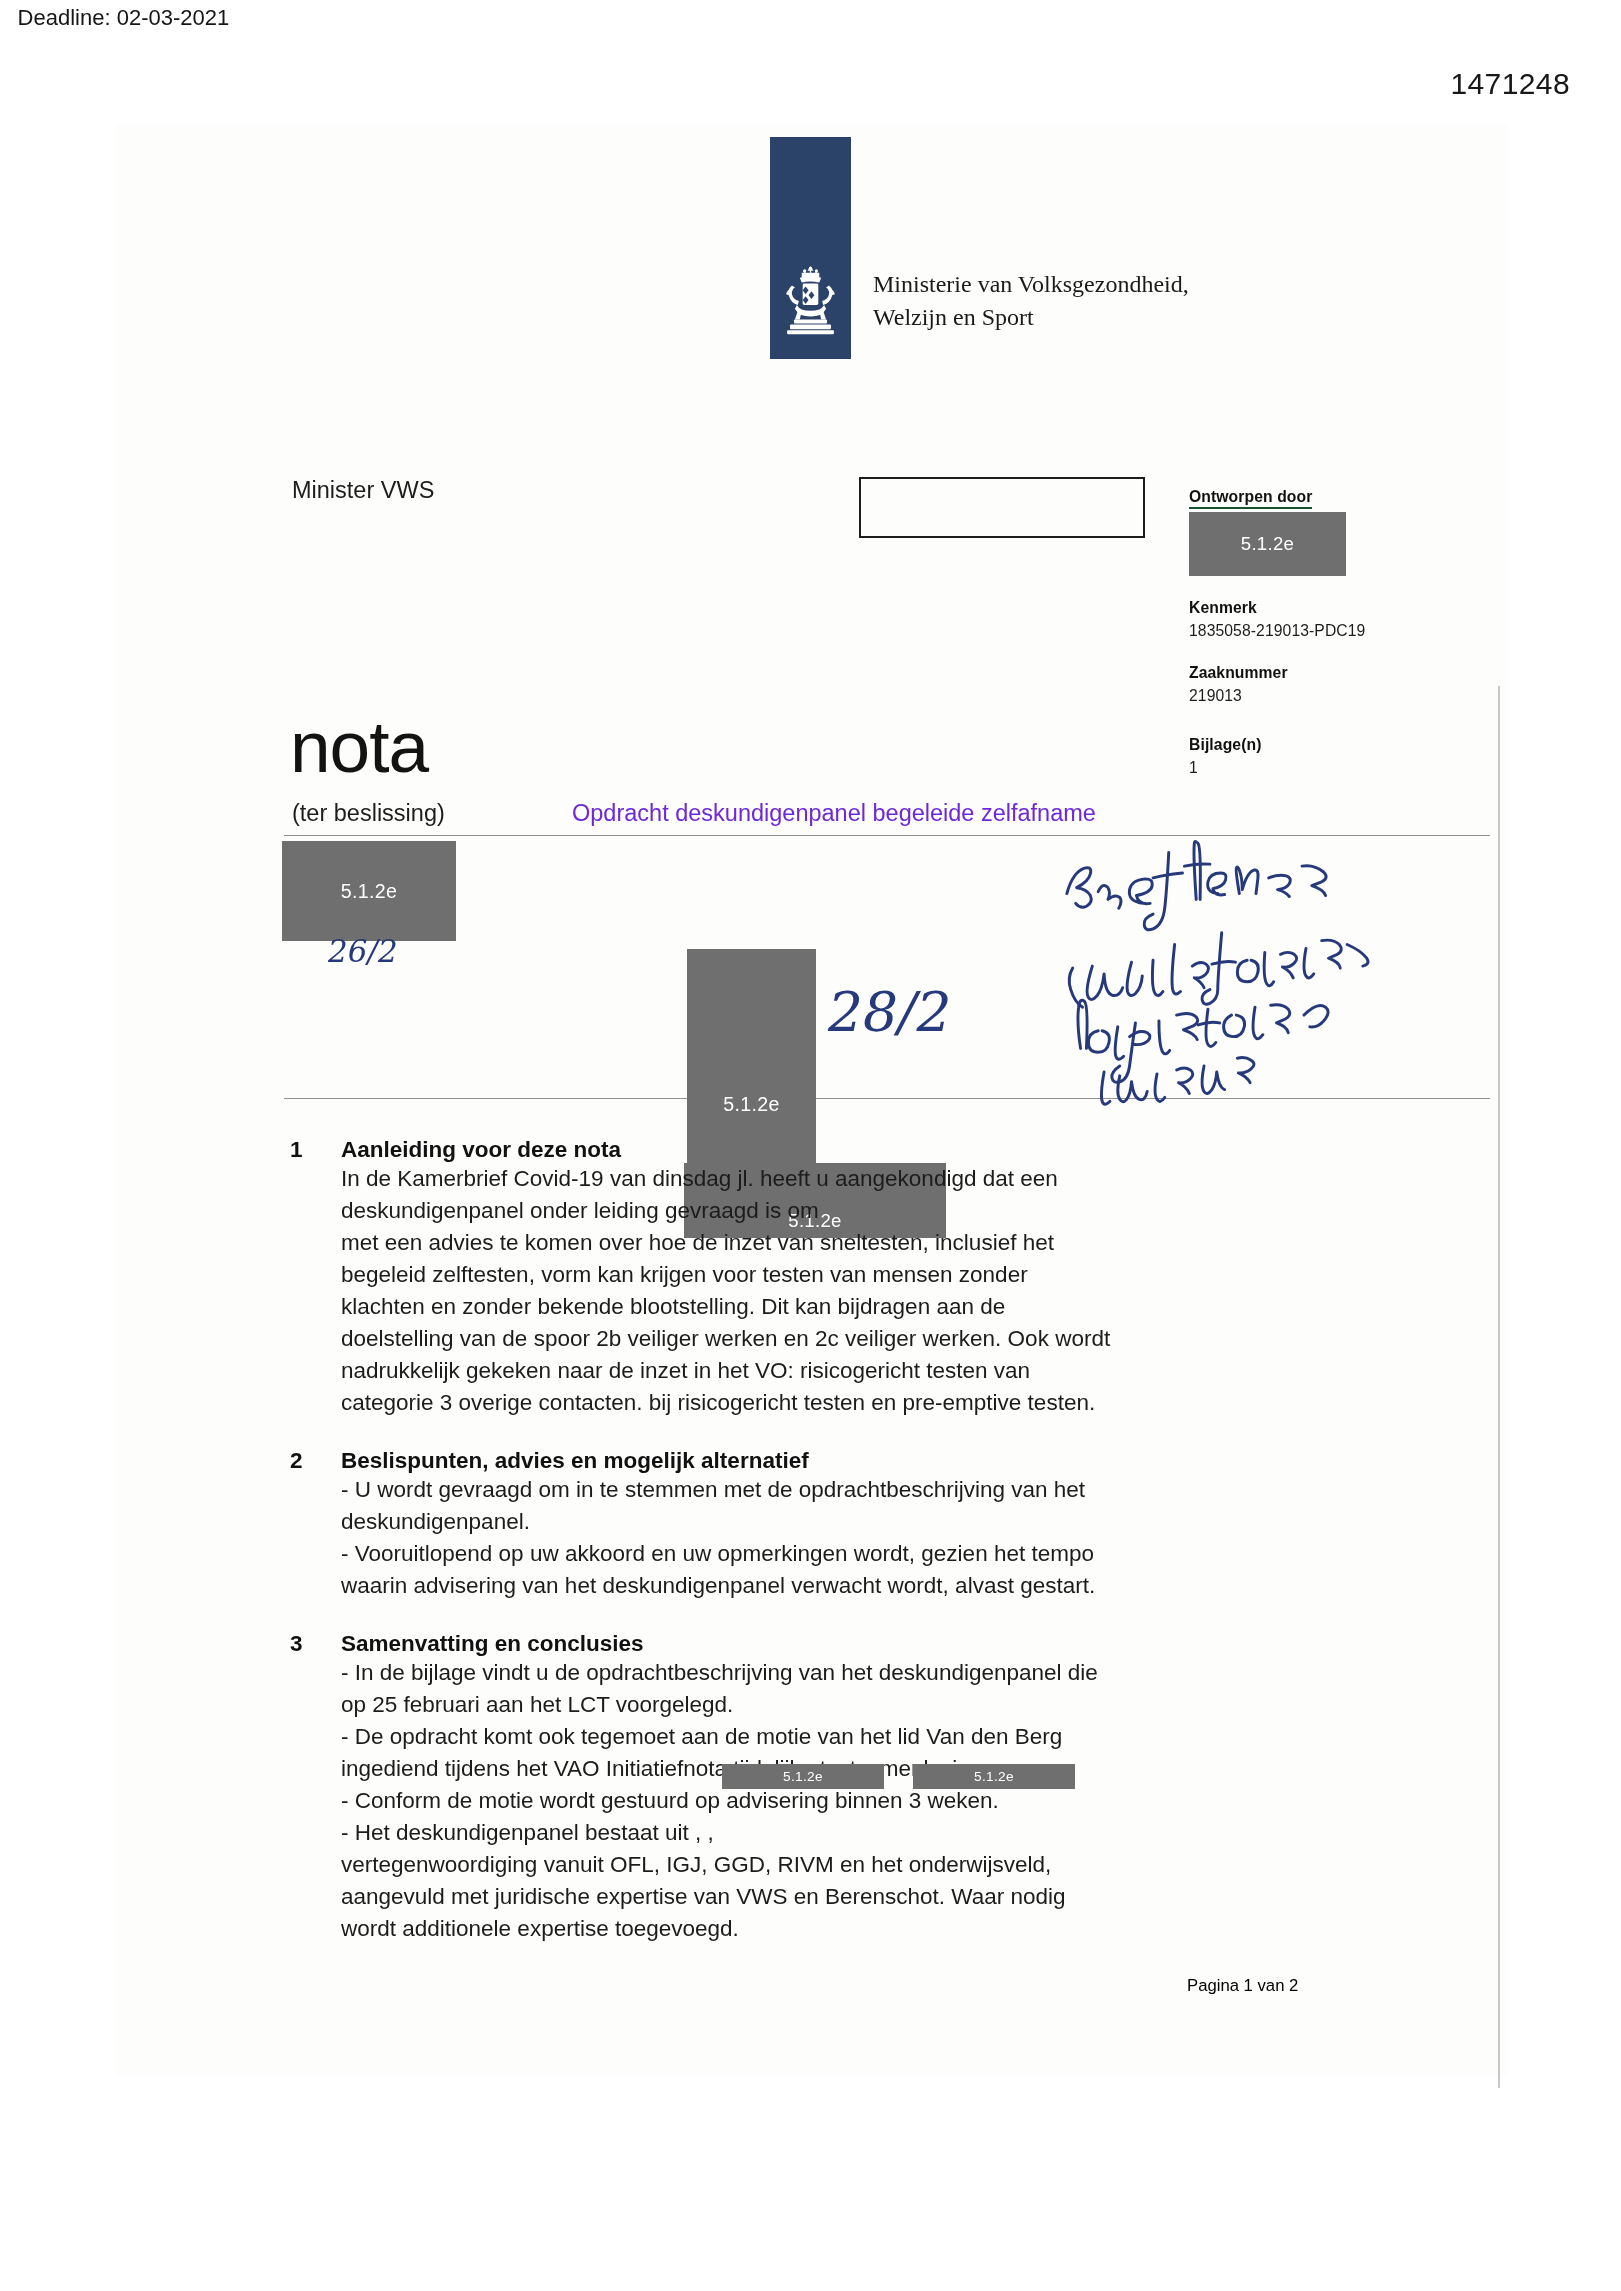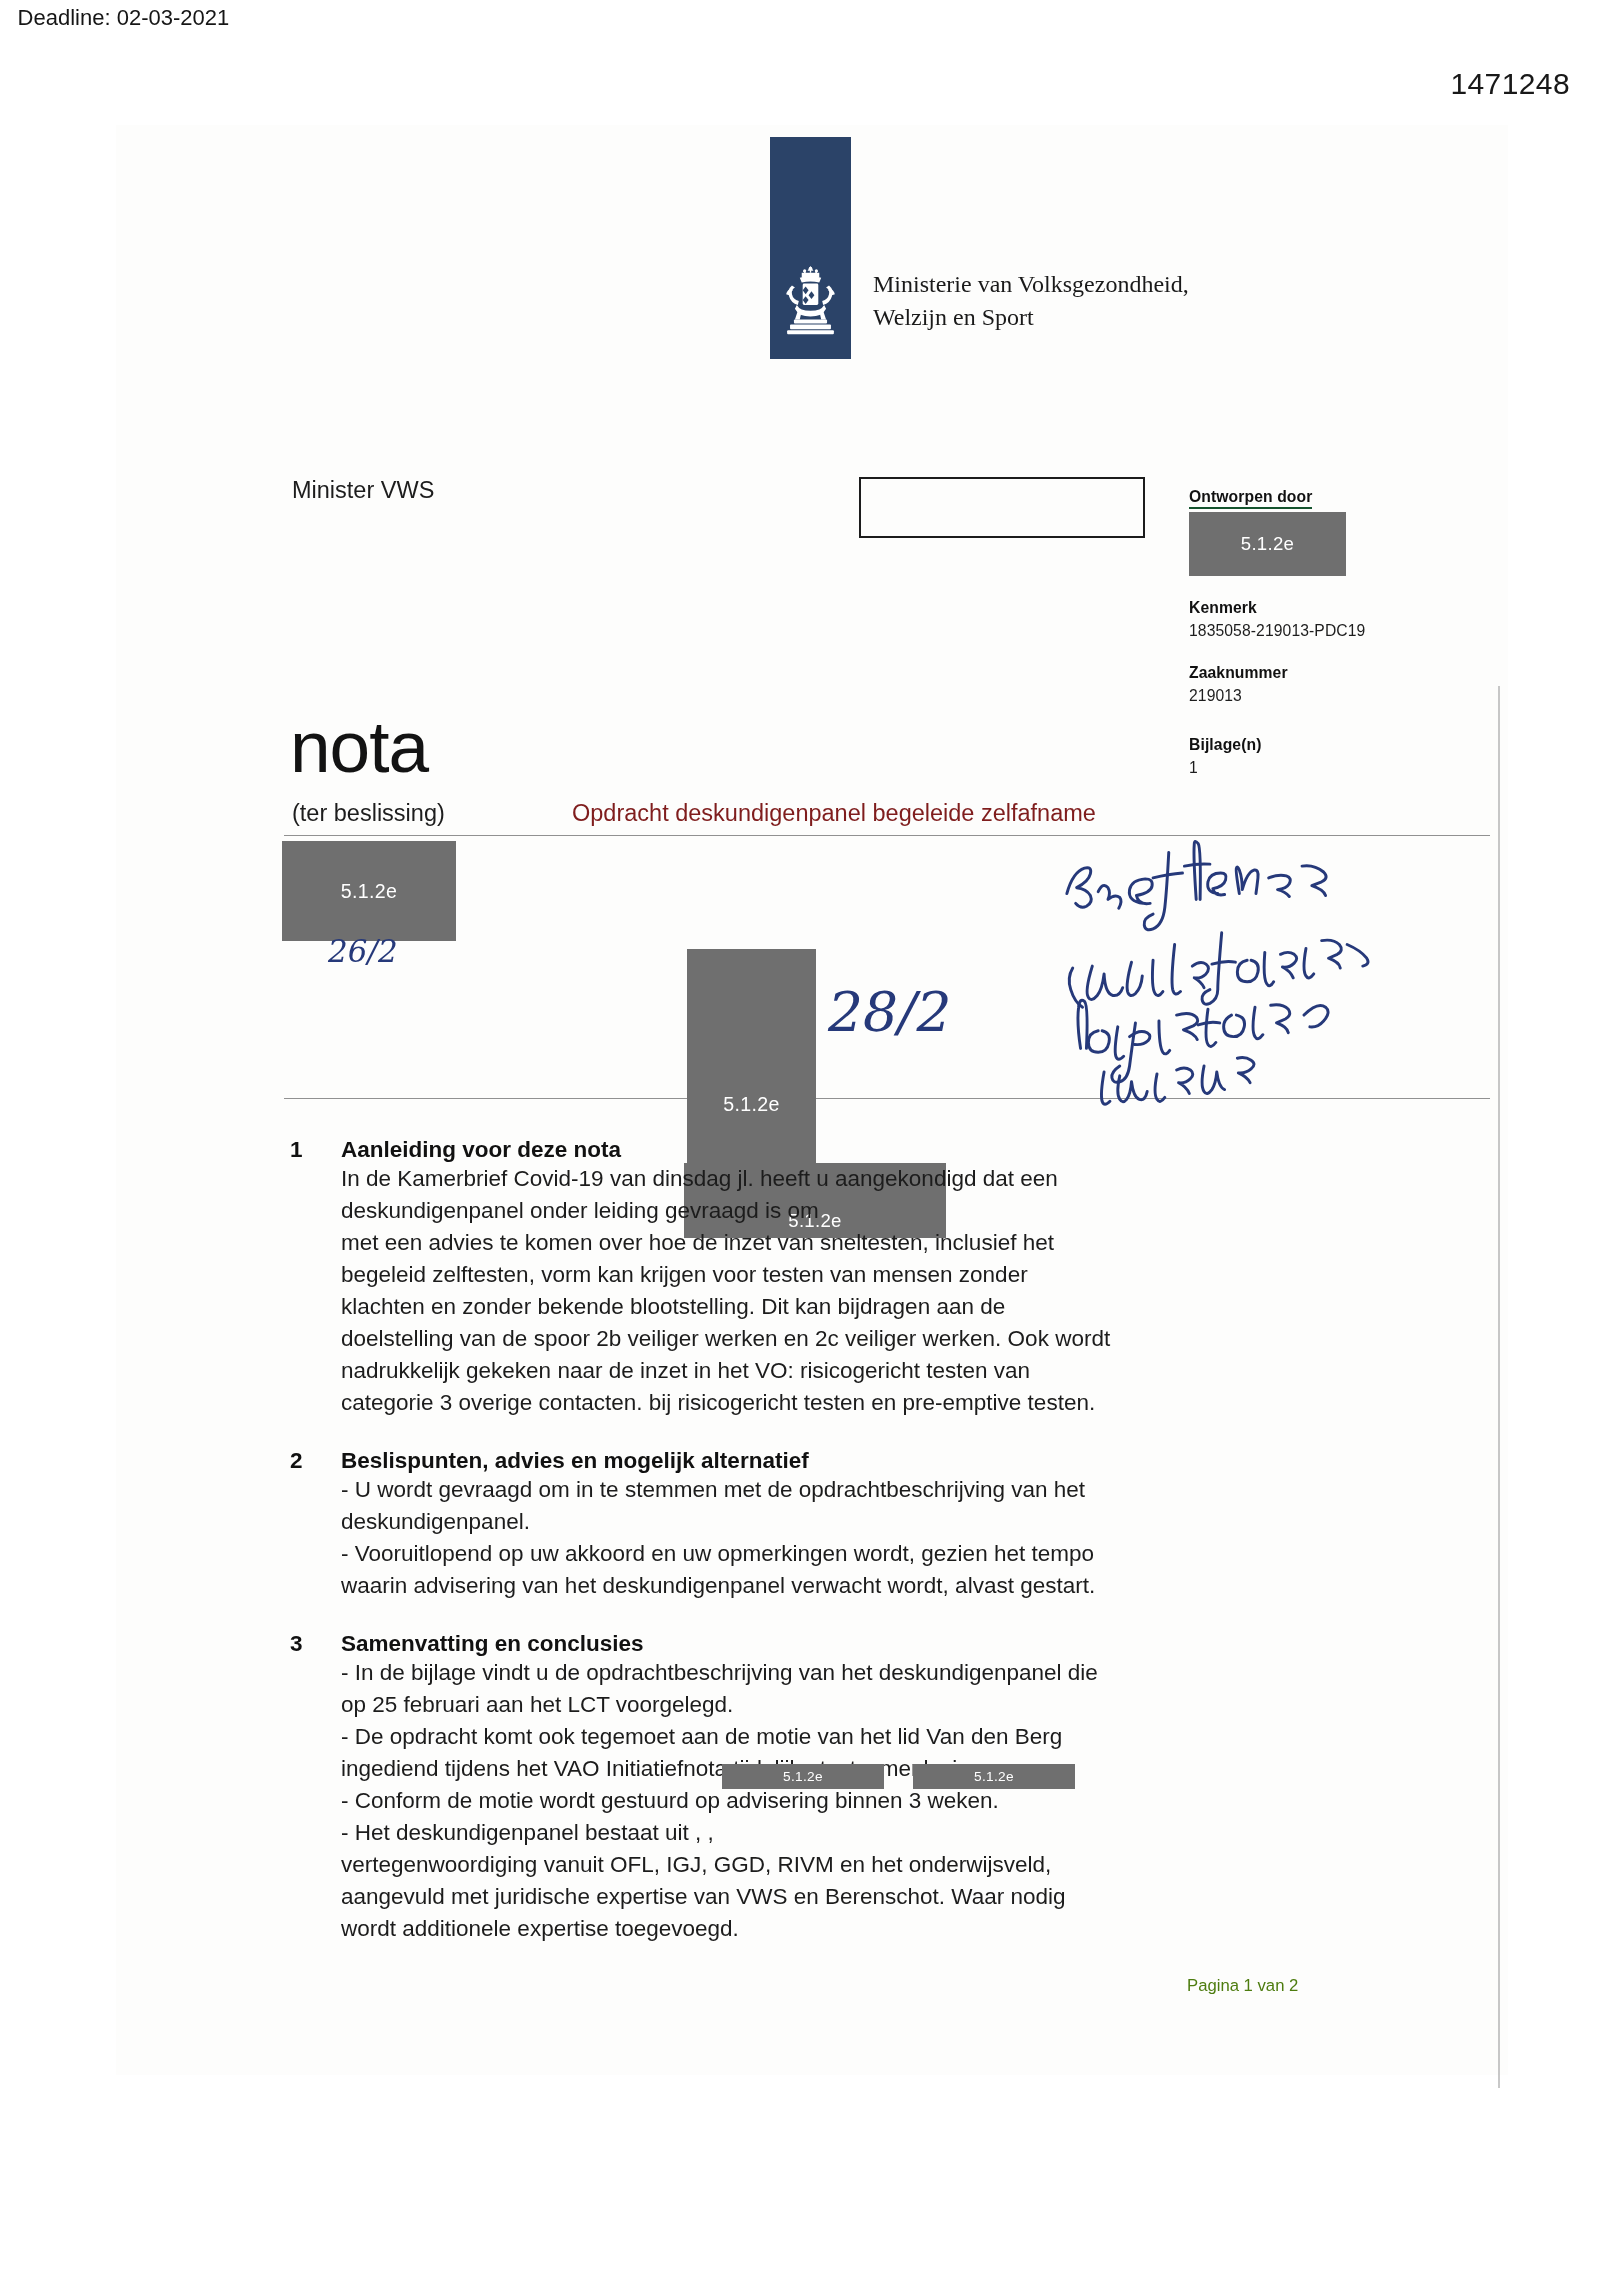--- a/index.html
+++ b/index.html
@@ -212,21 +212,21 @@
     left: 292px;
     top: 800px;
     font-size: 23.5px;
     color: #1d1d1d;
   }
   .nota-subject {
     position: absolute;
     left: 572px;
     top: 800px;
     font-size: 23.5px;
-    color: #7f1d1d;
+    color: #6d28d9;
   }
 
   
   .rule {
     position: absolute;
     background: #4a4a4a;
     opacity: .6;
     height: 1px;
   }
   .rule-1 { left: 284px; top: 835px; width: 1206px; }
@@ -288,21 +288,21 @@
     color: #1c1c1c;
     white-space: pre-line;
   }
 
   
   .footer {
     position: absolute;
     left: 1187px;
     top: 1976px;
     font-size: 16.7px;
-    color: #4d7c0f;
+    color: #000000;
   }
 </style>
 </head>
 <body>
 
 <div id="page">
 
   <div class="scan-paper"></div>
   <div class="scan-edge-right"></div>
 

